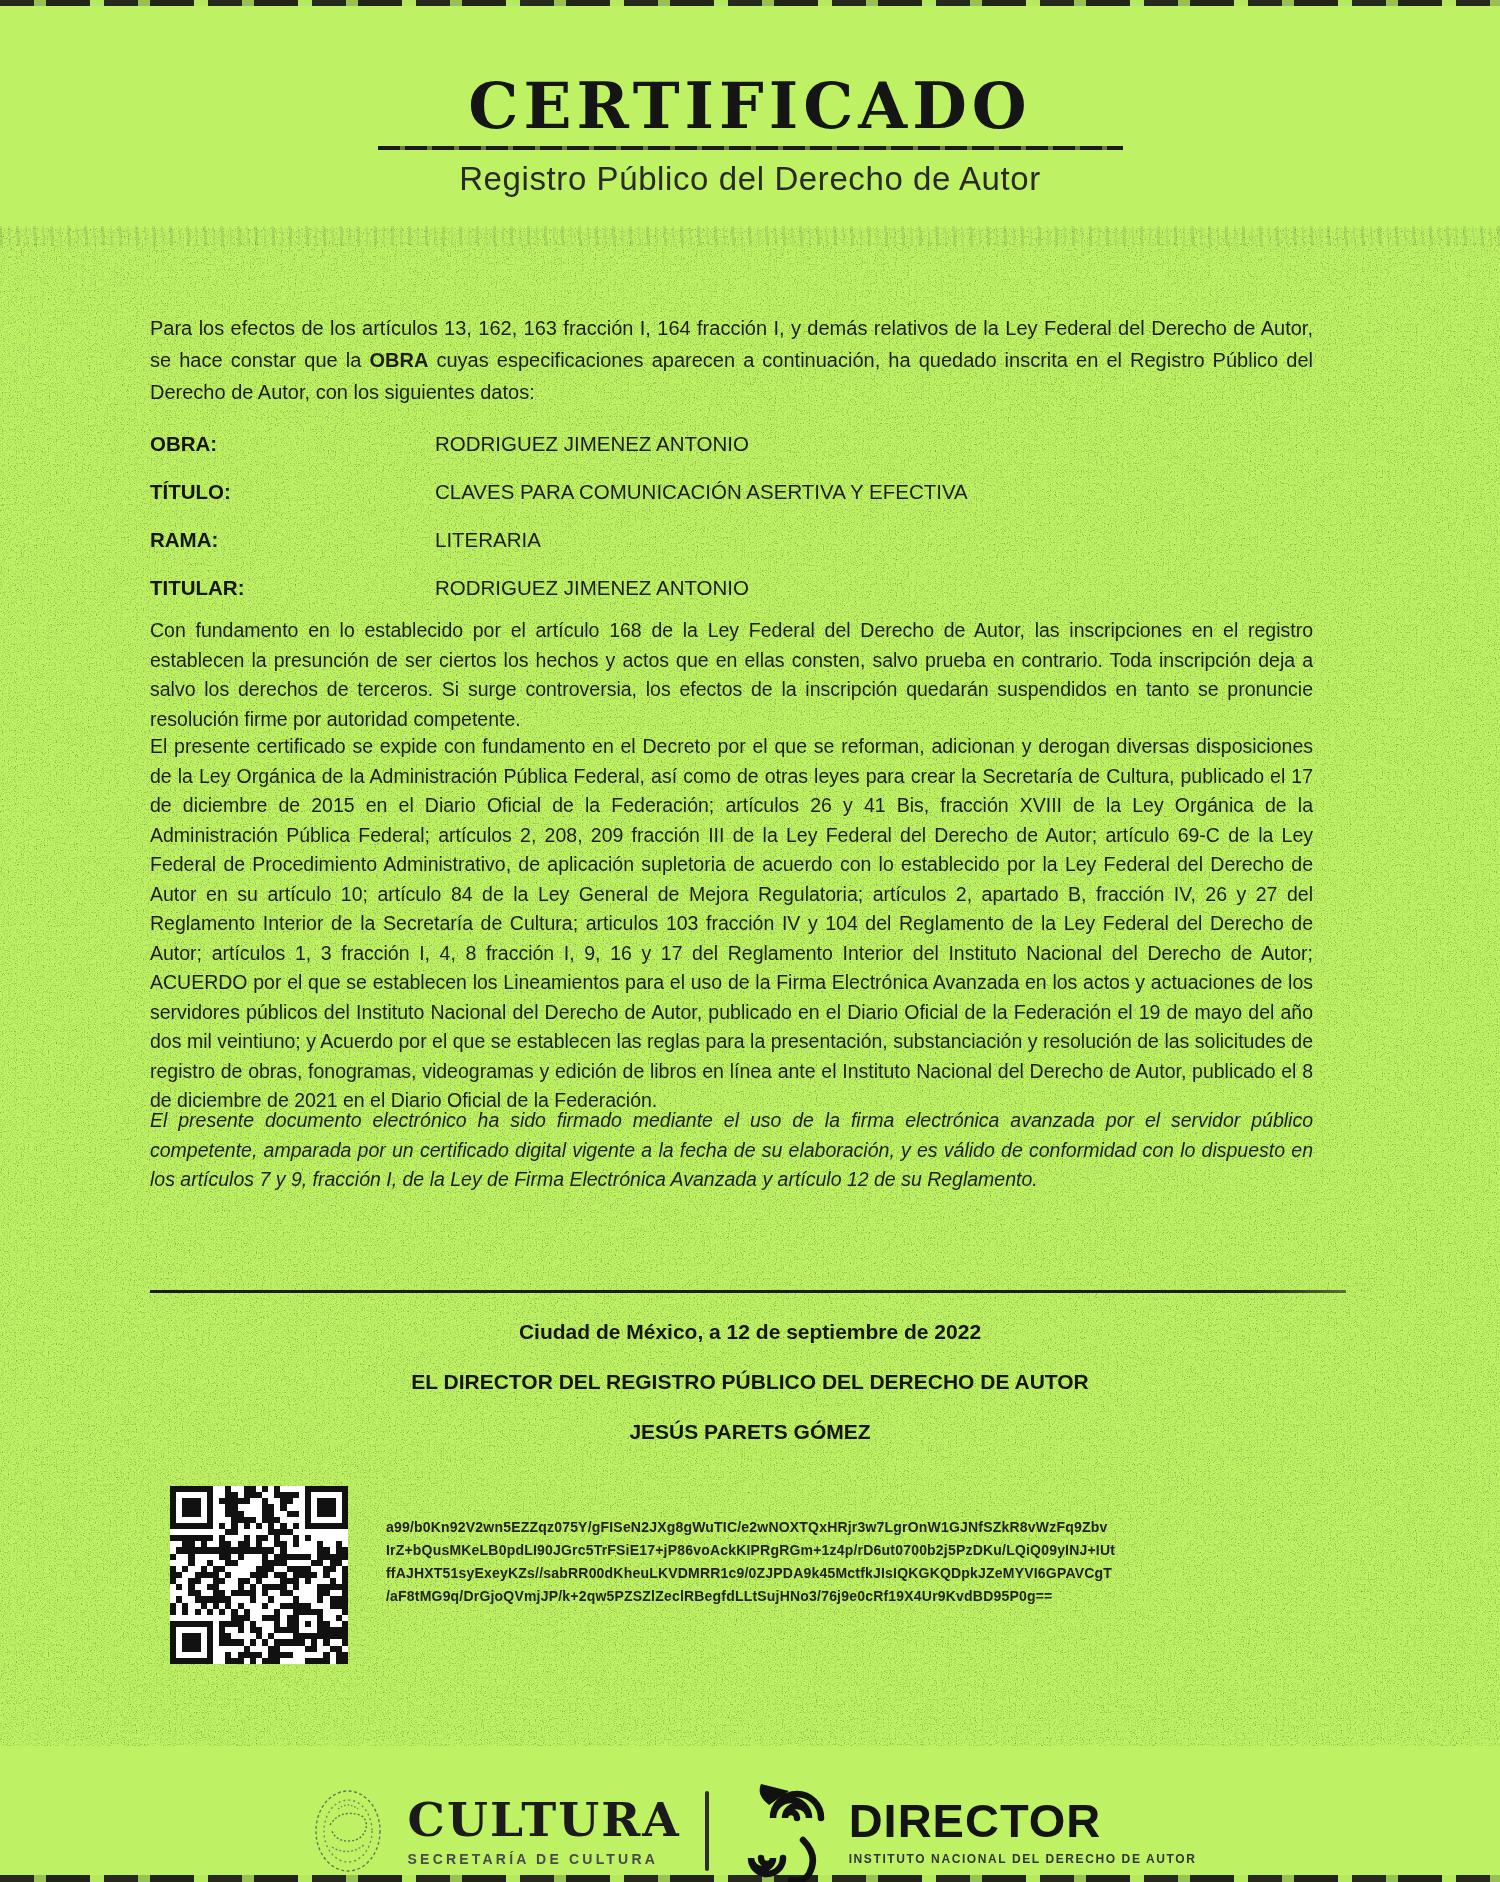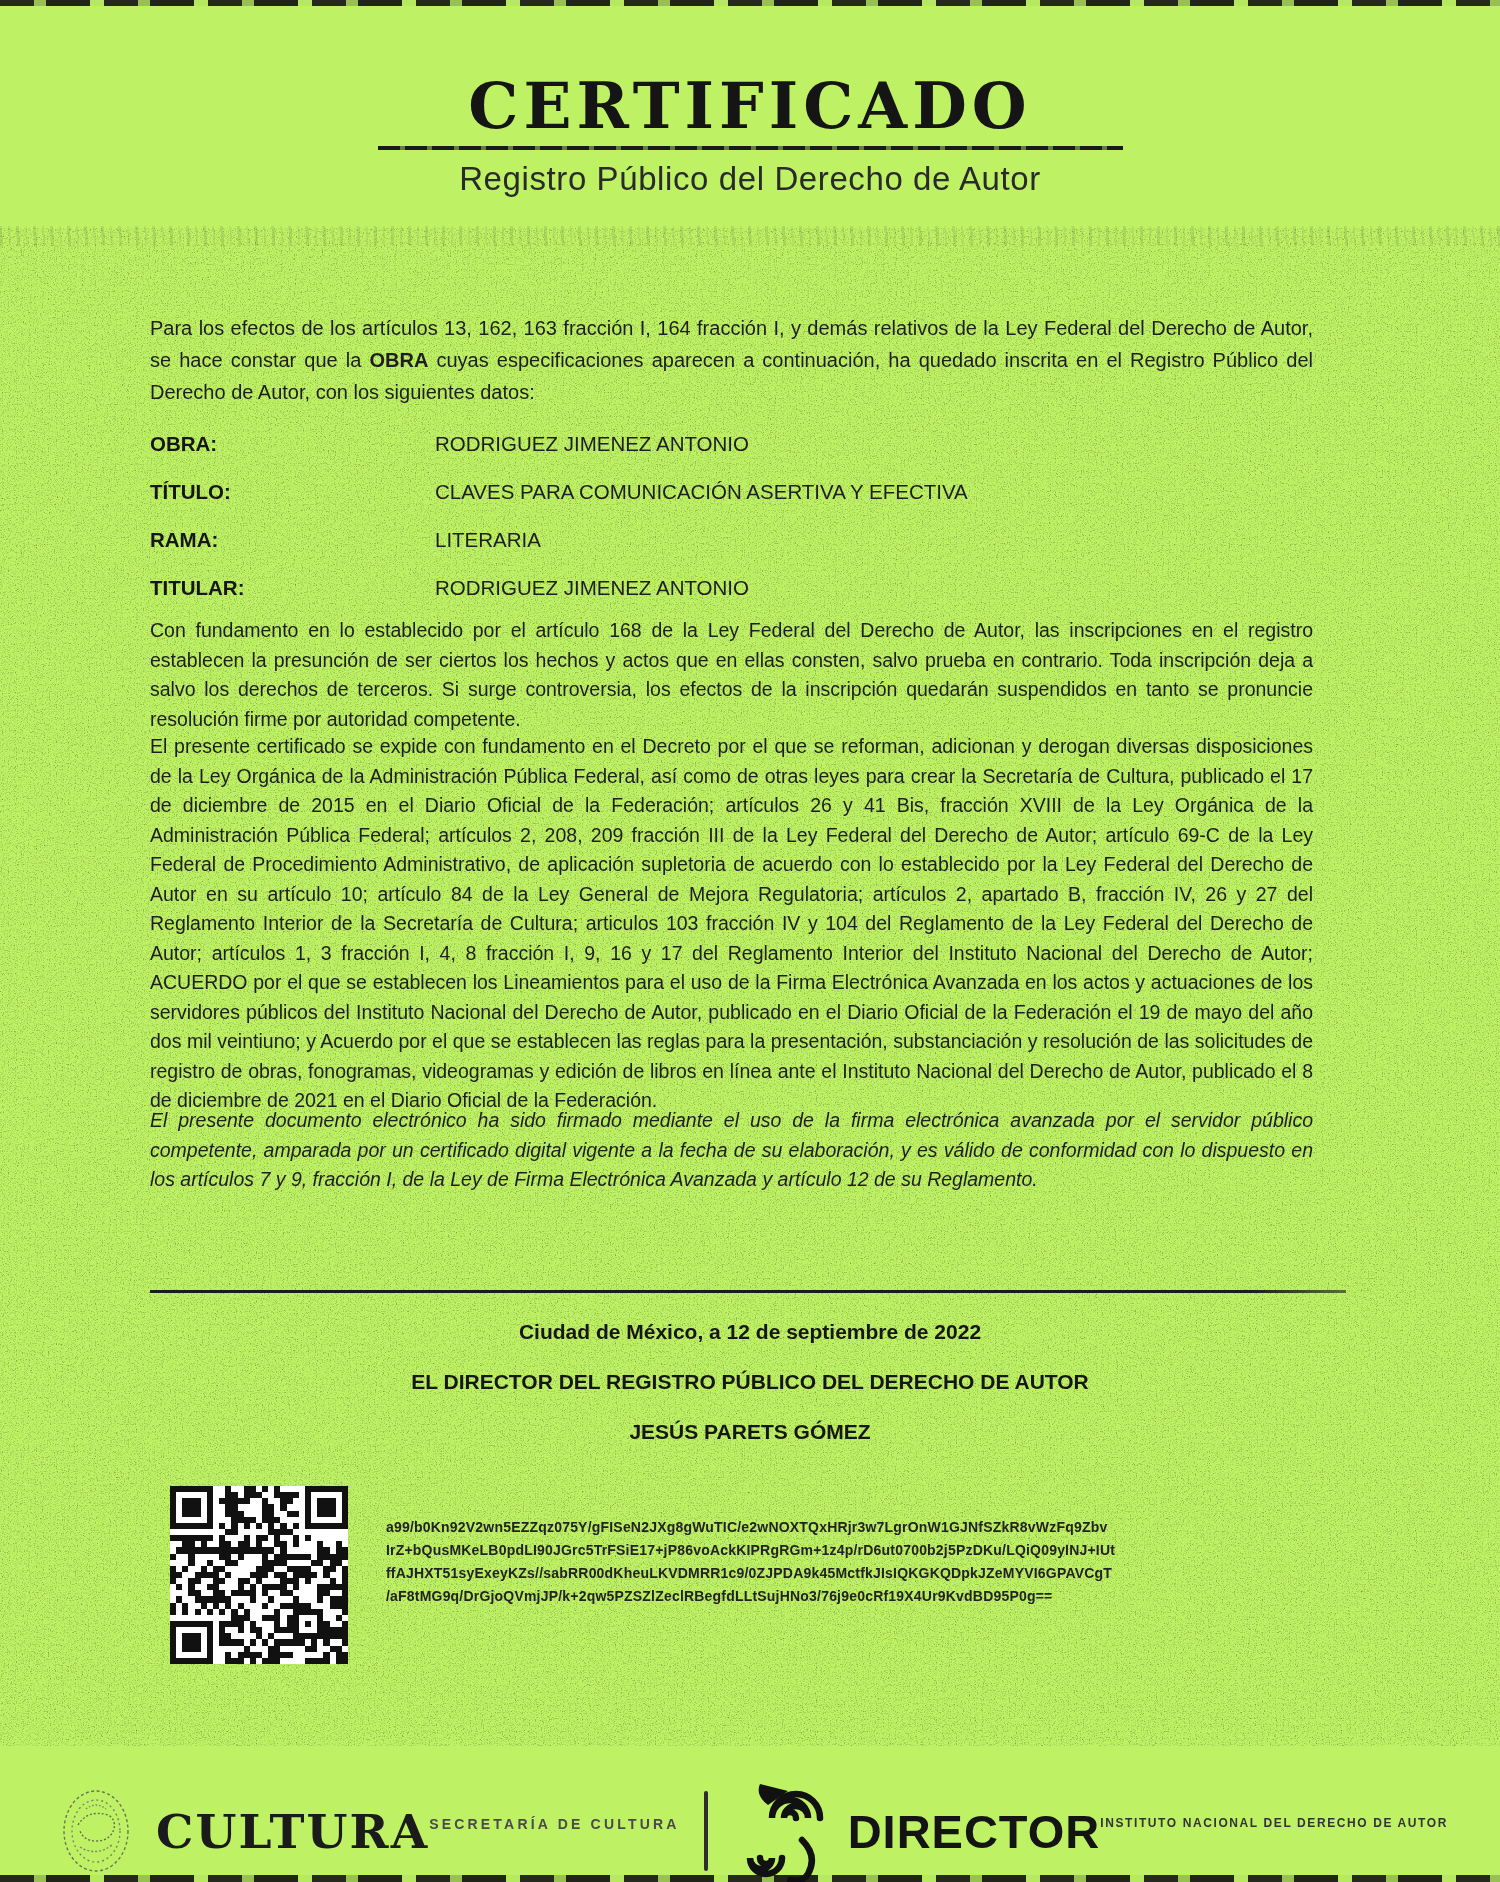--- a/index.html
+++ b/index.html
@@ -59,21 +59,21 @@
     font-size:14px; line-height:23px; letter-spacing:.2px; color:#222;
     word-break:break-all; font-weight:bold;
   }
   .hash-line{white-space:normal;}
   
   .footer{
     position:absolute; top:1778px; left:0; width:100%;
     display:flex; justify-content:center; align-items:center; gap:24px;
   }
   .brand{display:flex; align-items:center; gap:16px;}
-  .brand-text{display:flex; flex-direction:row;}
+  .brand-text{display:flex; flex-direction:column;}
   .cultura-name{
     font-family:"DejaVu Serif", serif; font-weight:bold; font-size:47px; letter-spacing:2px; color:#1b1b1b; line-height:1;
   }
   .cultura-sub{font-size:14px; letter-spacing:3.2px; color:#4a4a4a; margin-top:8px; font-weight:bold;}
   .indautor-name{font-weight:bold; font-size:47px; letter-spacing:1px; color:#141414; line-height:1;}
   .indautor-sub{font-size:12px; letter-spacing:1.6px; color:#333; margin-top:8px; font-weight:bold;}
   .footer-bar{width:4px; height:80px; background:#2e2e2e; border-radius:2px;}
   .eagle{opacity:.8;}
 </style>
 </head>

